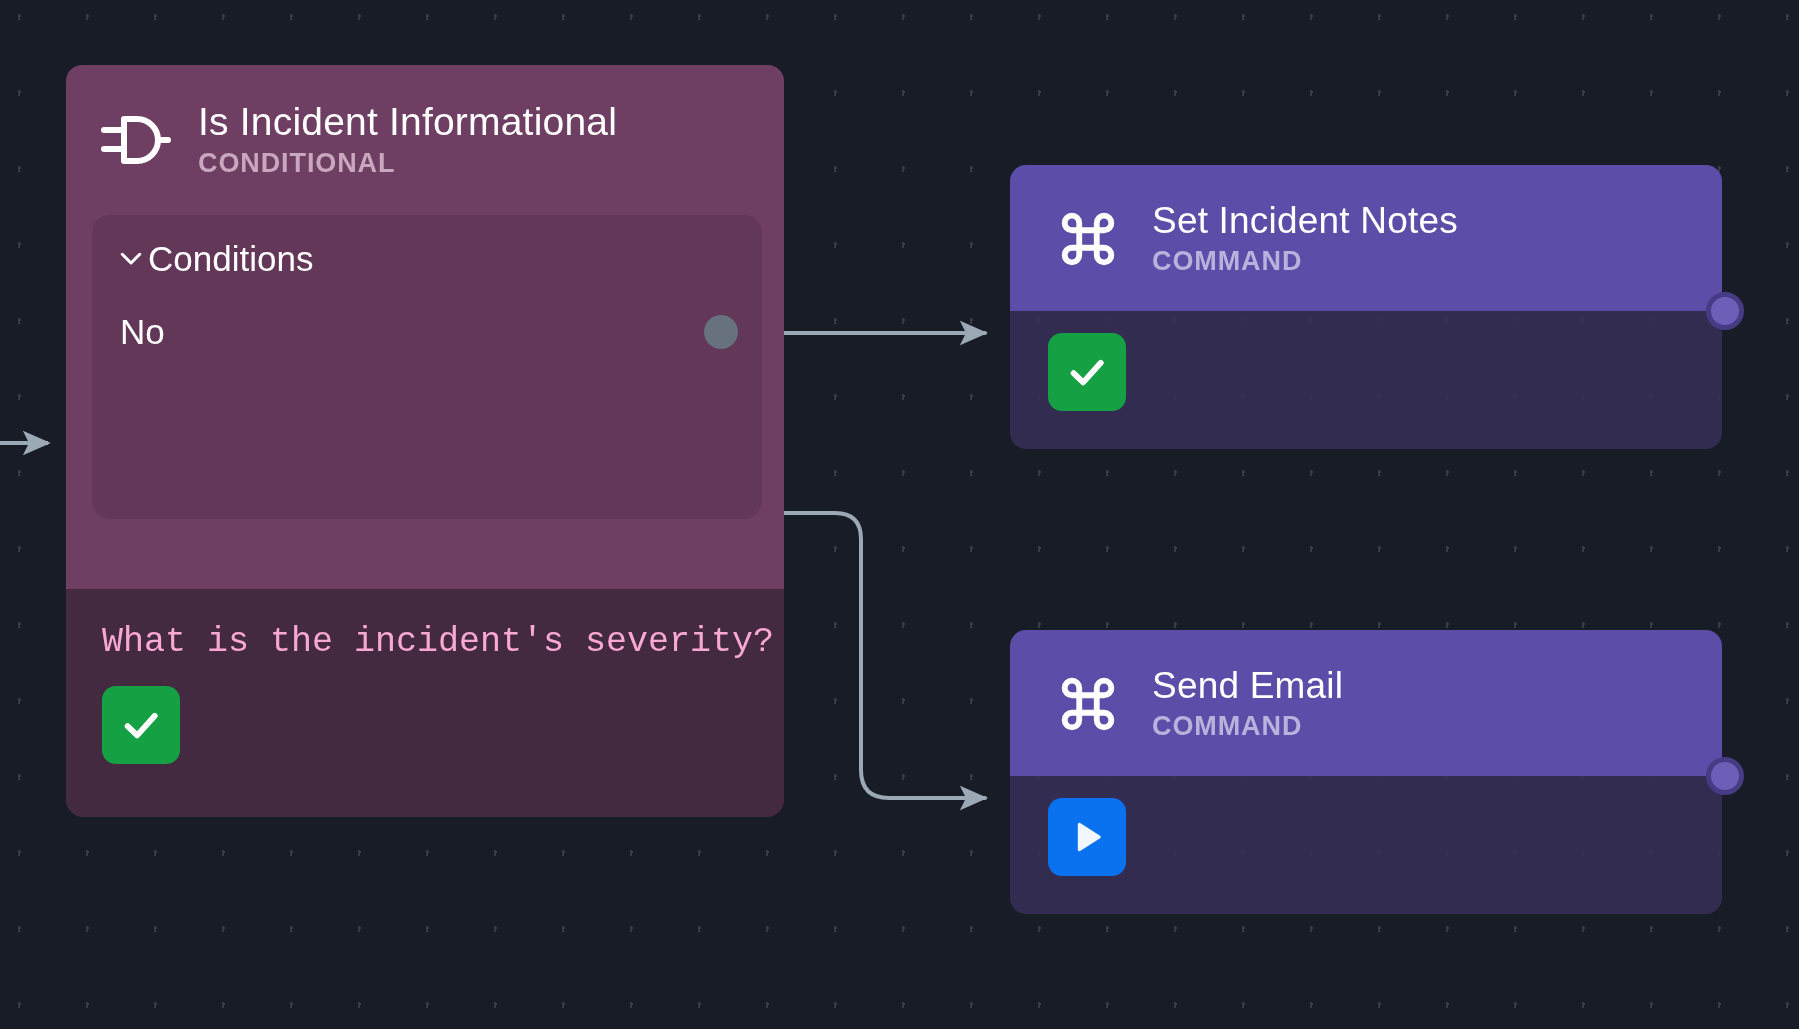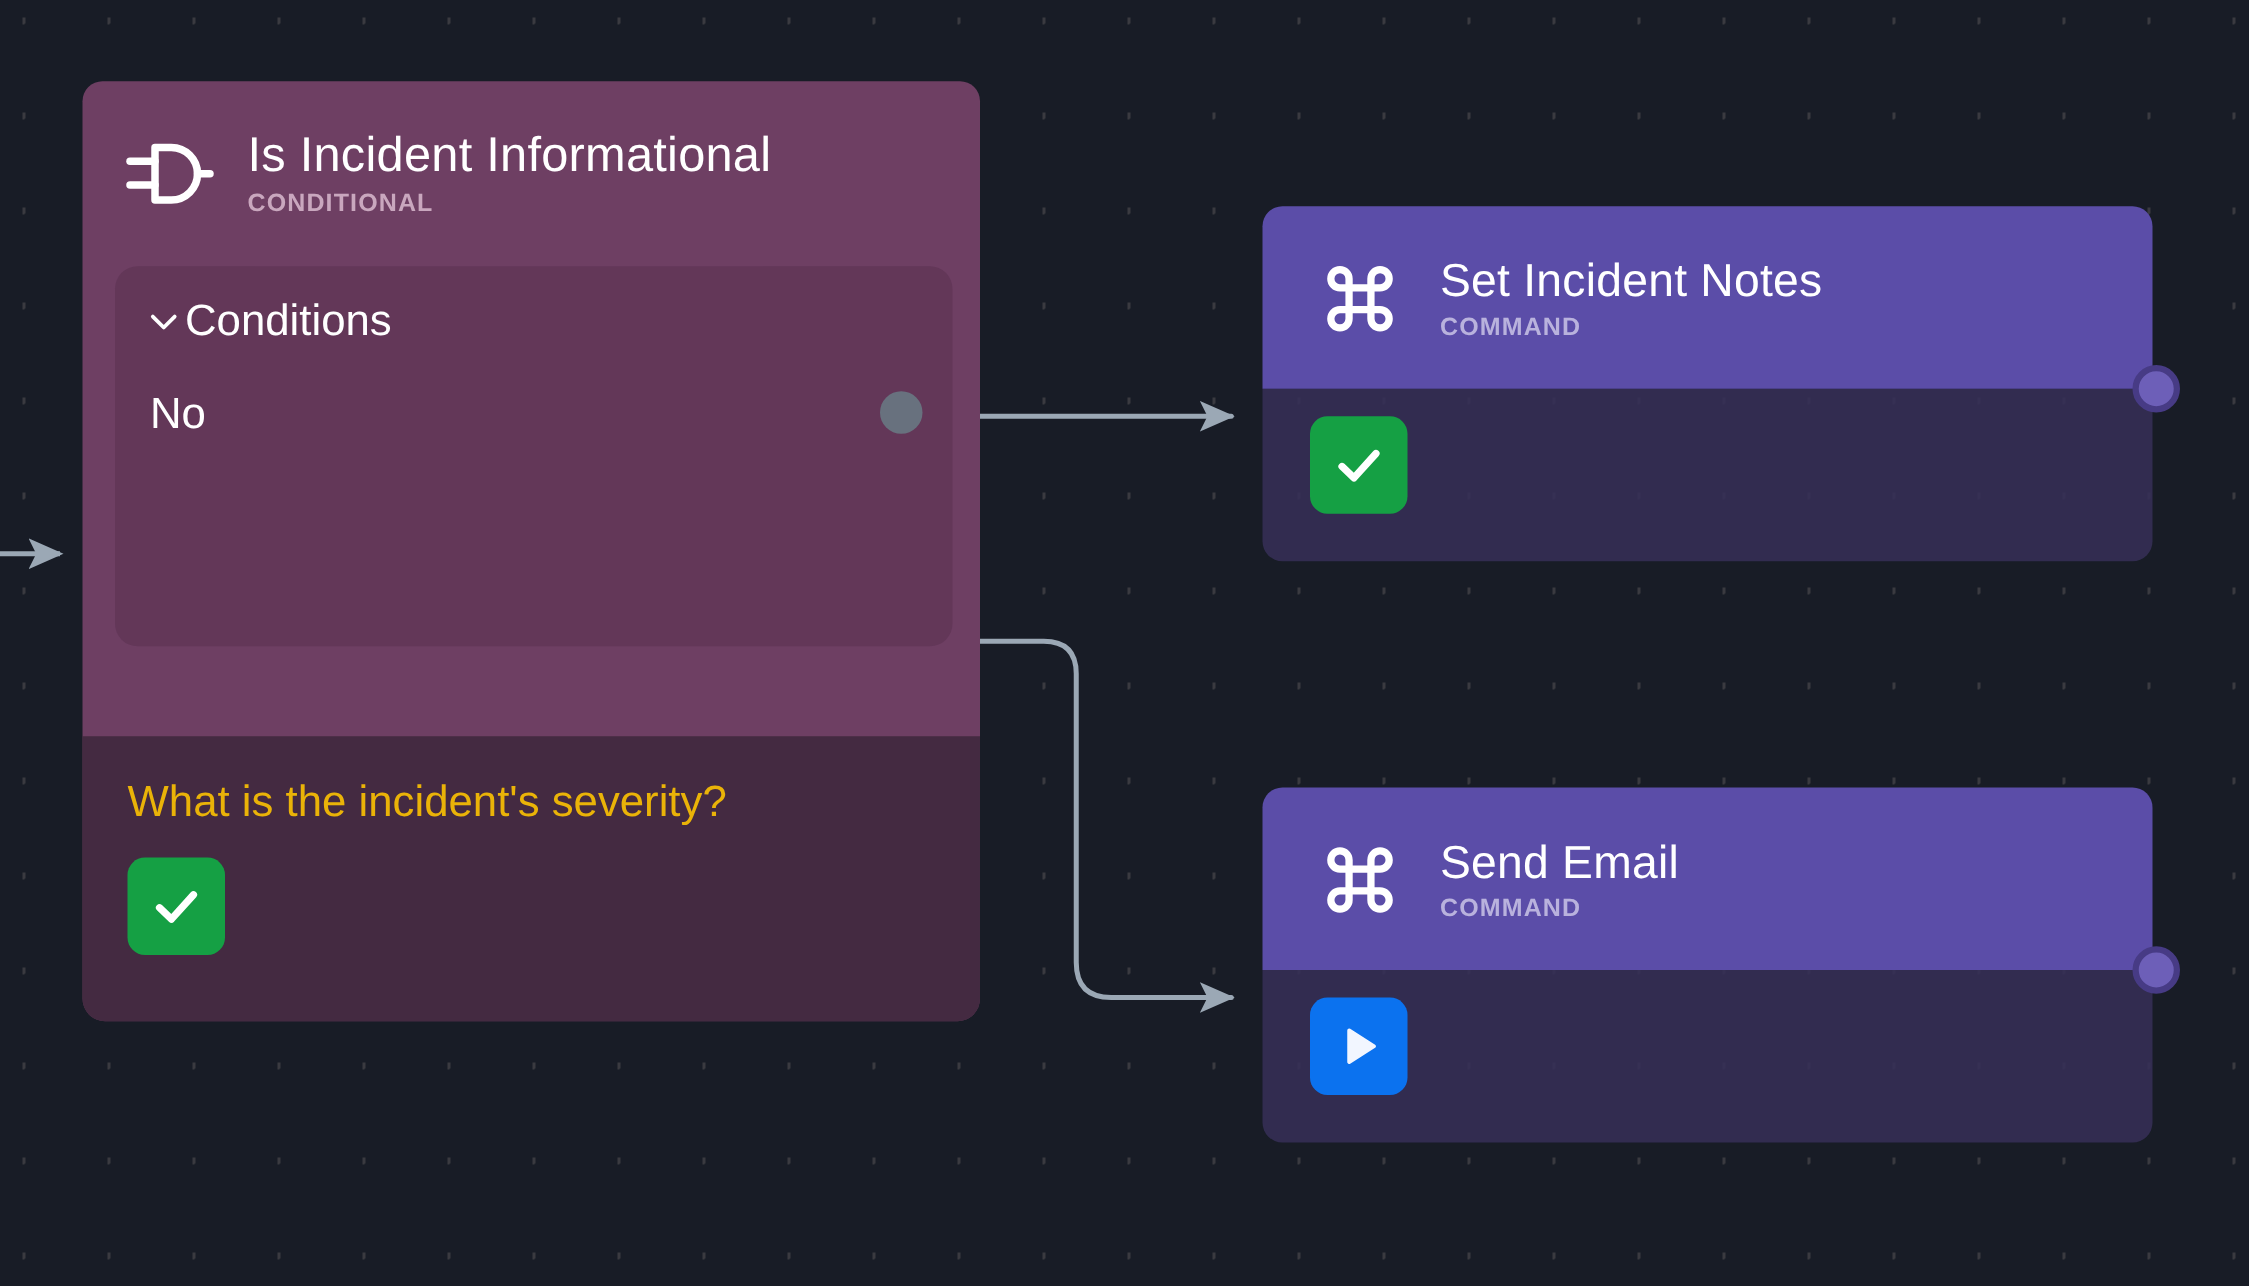--- a/index.html
+++ b/index.html
@@ -63,21 +63,21 @@
   .node-title {
     font-size: 37px;
     font-weight: 400;
     color: #ffffff;
     letter-spacing: 0.2px;
     line-height: 1.08;
     white-space: nowrap;
   }
 
   .node-kind {
-    font-size: 20px;
+    font-size: 27px;
     font-weight: 700;
     letter-spacing: 0.9px;
     line-height: 1.1;
     white-space: nowrap;
   }
 
   
   #node-conditional {
     left: 66px;
     top: 65px;
@@ -150,23 +150,24 @@
     position: absolute;
     left: 0; right: 0; bottom: 0;
     height: 228px;
     background: rgba(58, 38, 56, 0.80);
     border-radius: 0 0 18px 18px;
     padding: 34px 0 0 36px;
   }
 
   .cond-question {
     font-size: 35px;
-    color: #eab308;
+    color: #f9a8d4;
     line-height: 1.1;
     white-space: nowrap;
+    font-family: Liberation Mono, monospace;
   }
 
   
   .node-command { width: 712px; background: transparent; }
 
   .cmd-head {
     background: #5b4da8;
     border-radius: 16px 16px 0 0;
     display: flex;
     align-items: center;

